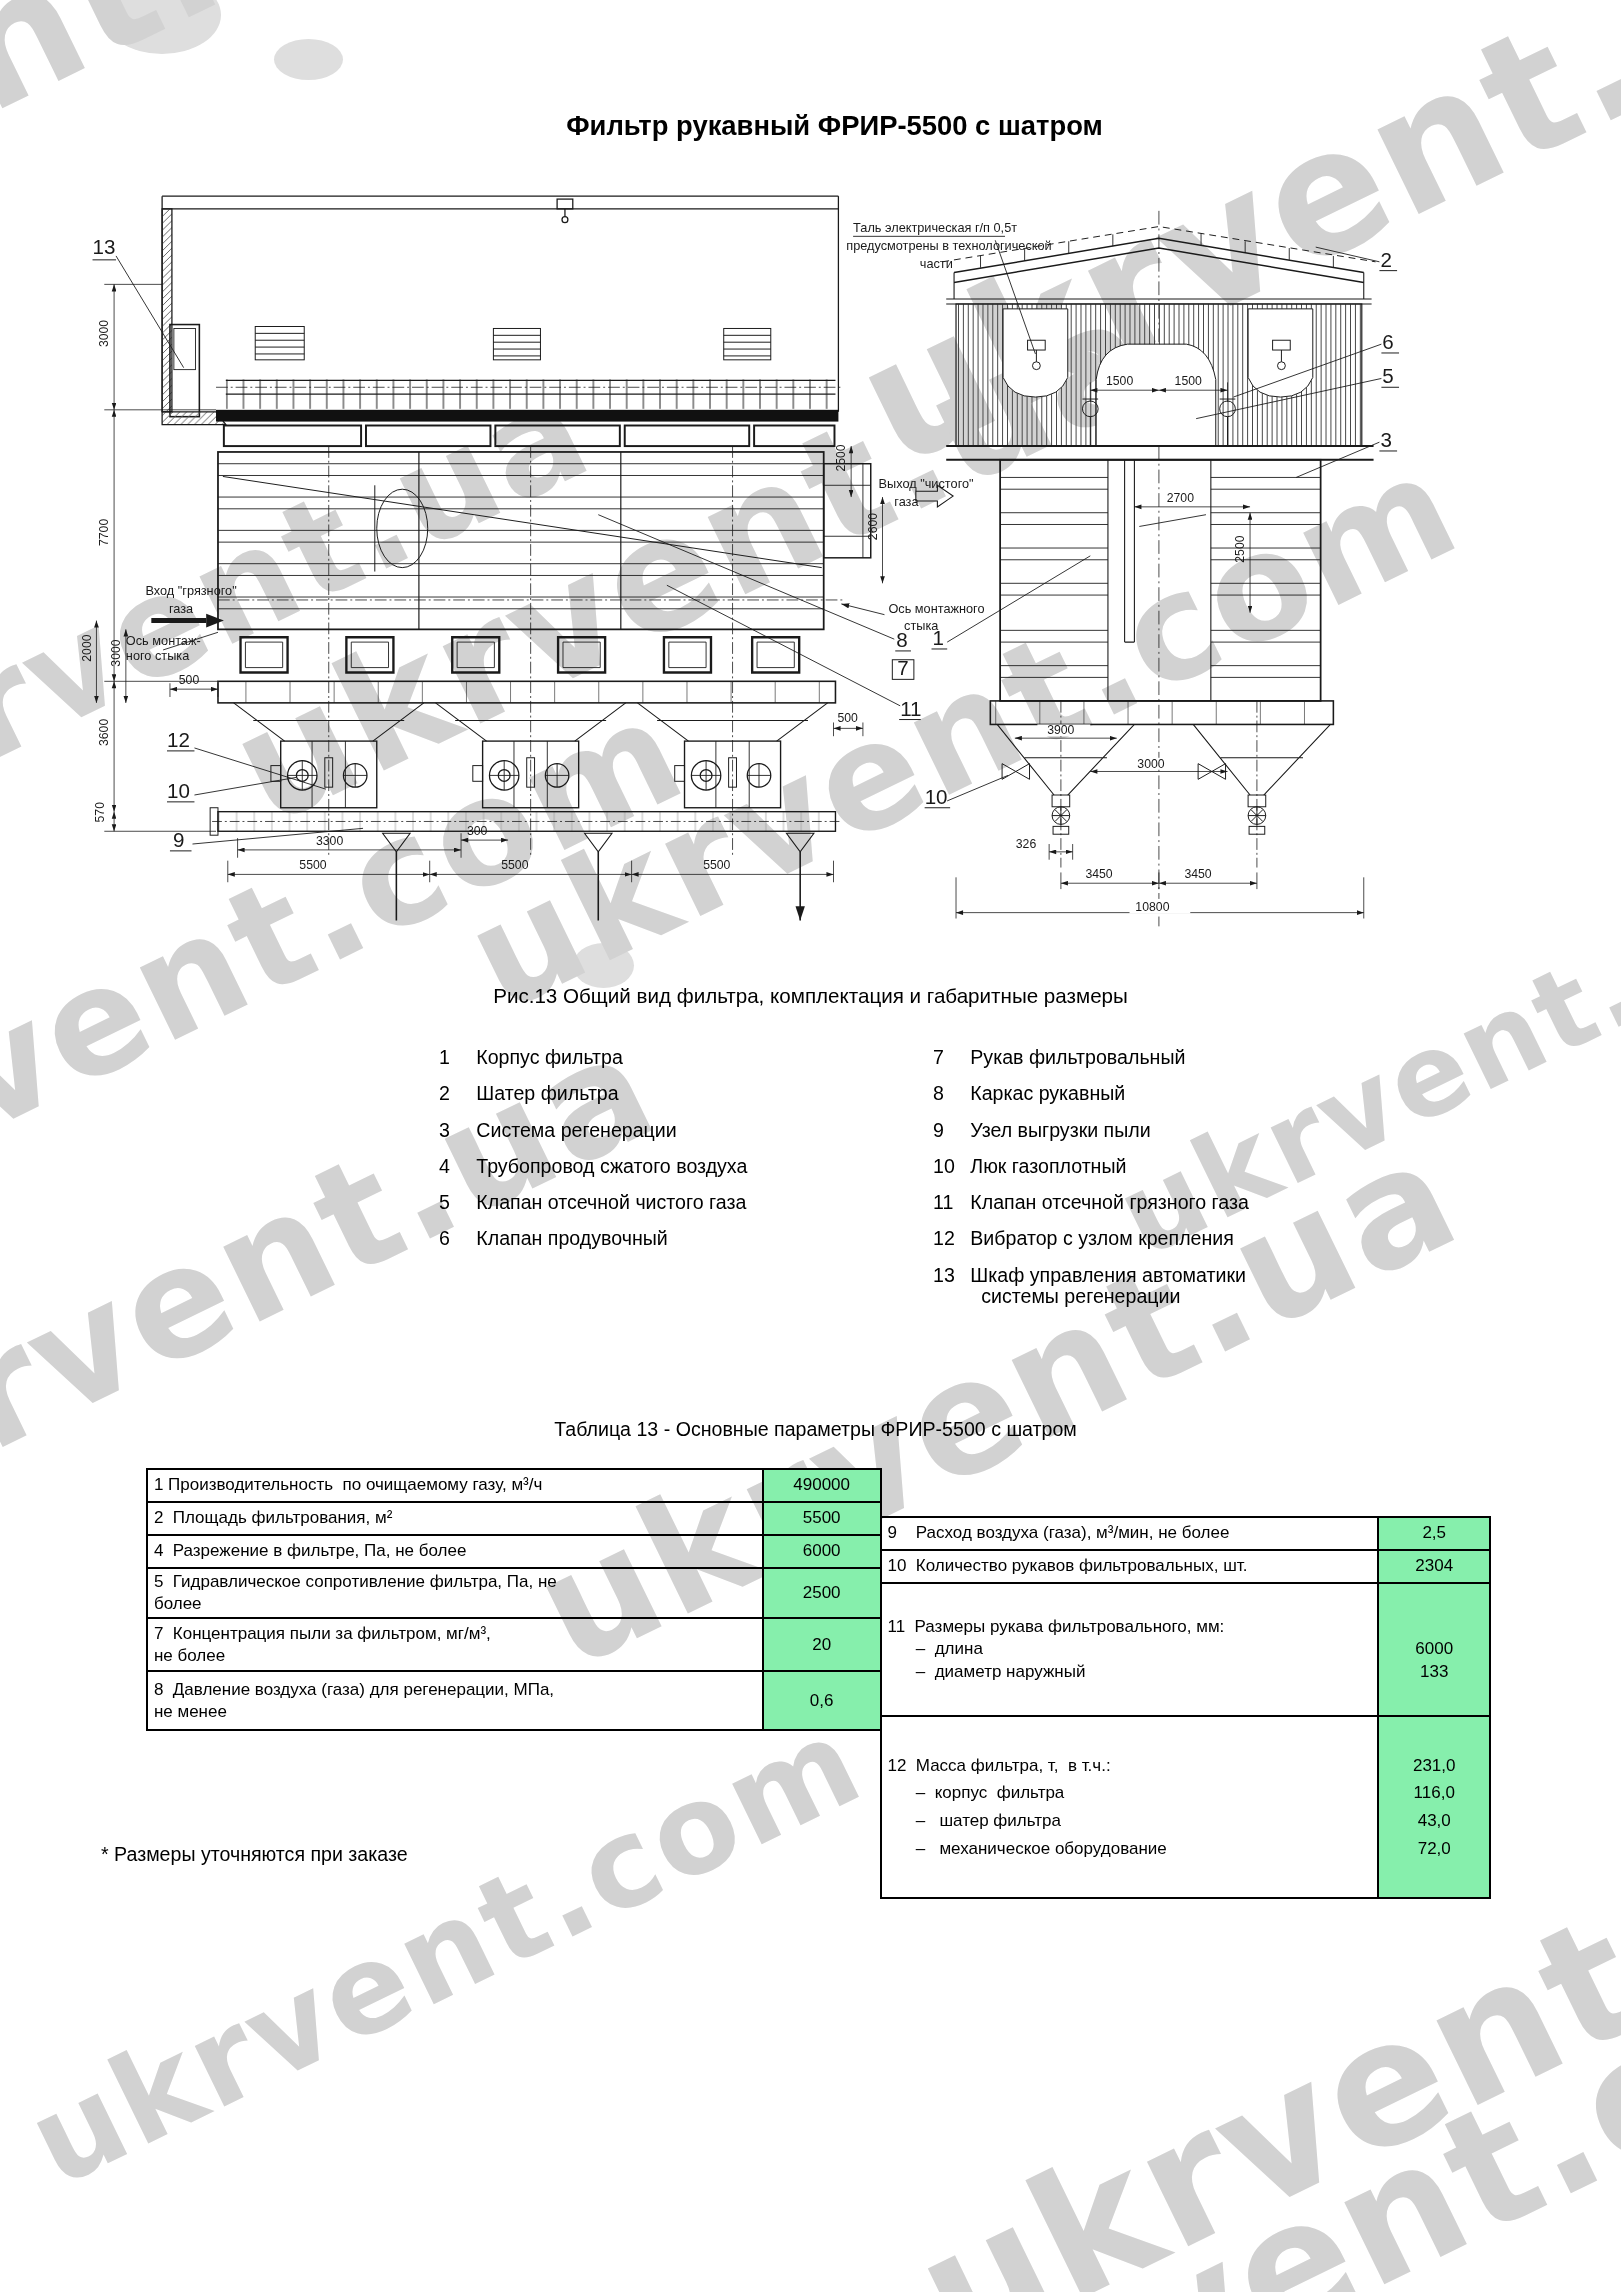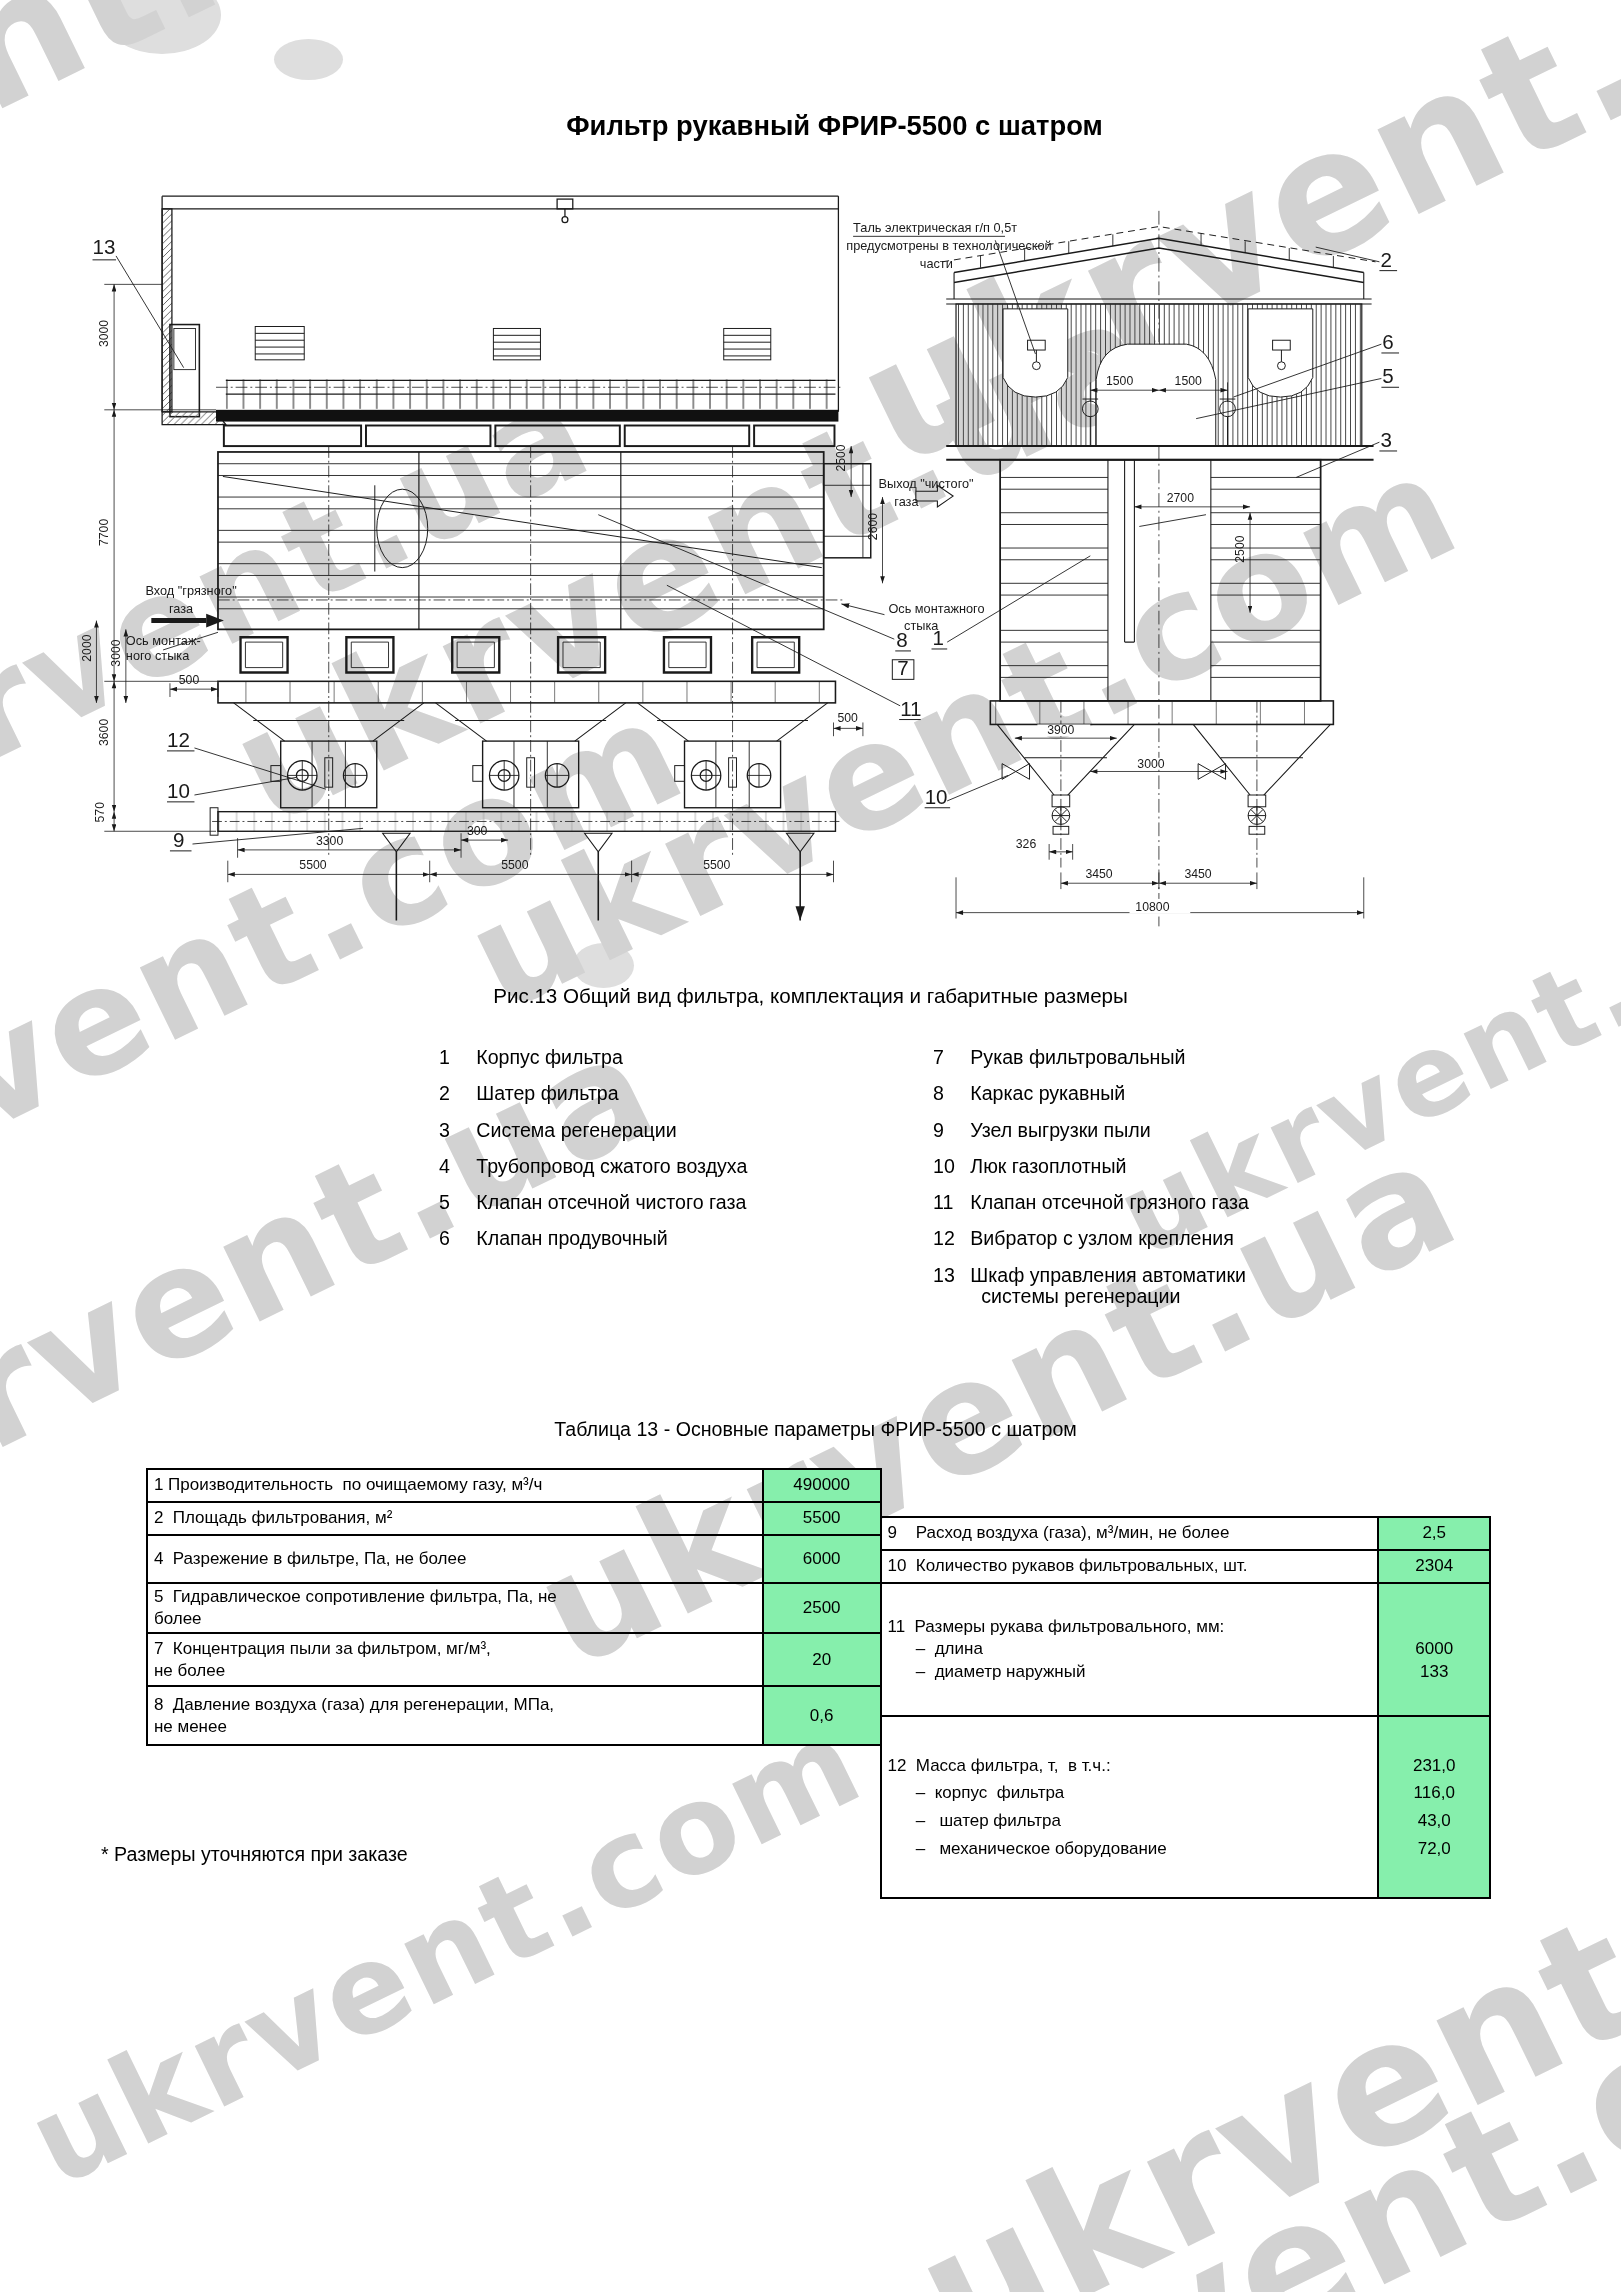--- a/index.html
+++ b/index.html
@@ -422,21 +422,21 @@
   <table id="t-left">
     <tbody>
         <tr style="height:33px;">
           <td class="pcell">1 Производительность  по очищаемому газу, м³/ч</td>
           <td class="vcell">490000</td>
         </tr>
     <tr style="height:33px;">
           <td class="pcell">2  Площадь фильтрования, м²</td>
           <td class="vcell">5500</td>
         </tr>
-    <tr style="height:48px;padding-left:28px;">
+    <tr style="height:33px;padding-left:28px;">
           <td class="pcell">4  Разрежение в фильтре, Па, не более</td>
           <td class="vcell">6000</td>
         </tr>
     <tr style="height:38px;">
           <td class="pcell">5  Гидравлическое сопротивление фильтра, Па, не
 более</td>
           <td class="vcell">2500</td>
         </tr>
     <tr style="height:53px;margin-top:8px;">
           <td class="pcell">7  Концентрация пыли за фильтром, мг/м³,

